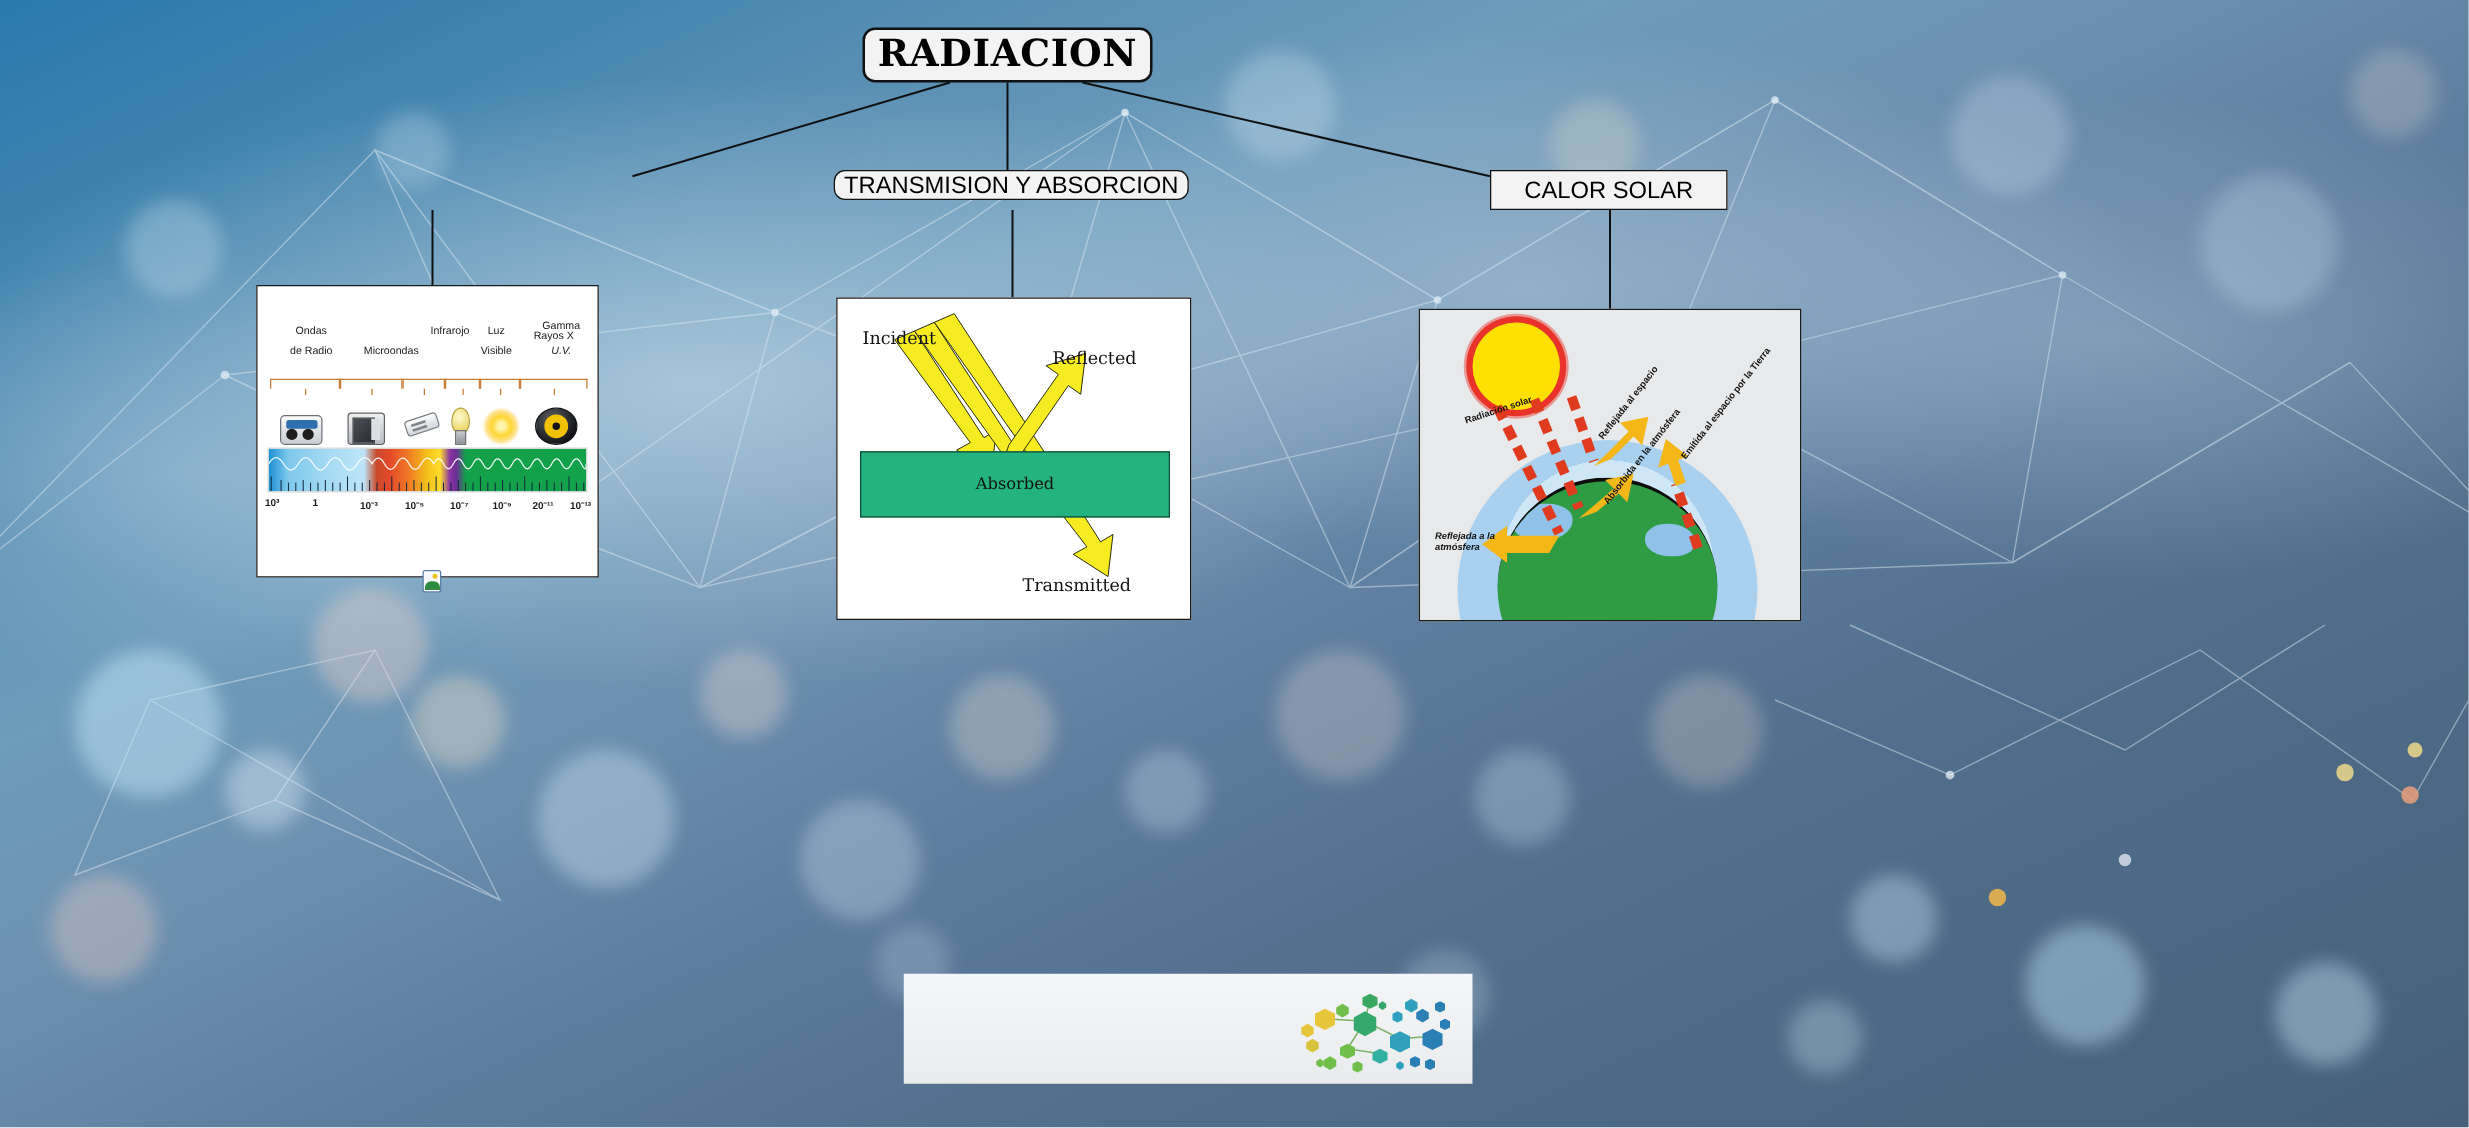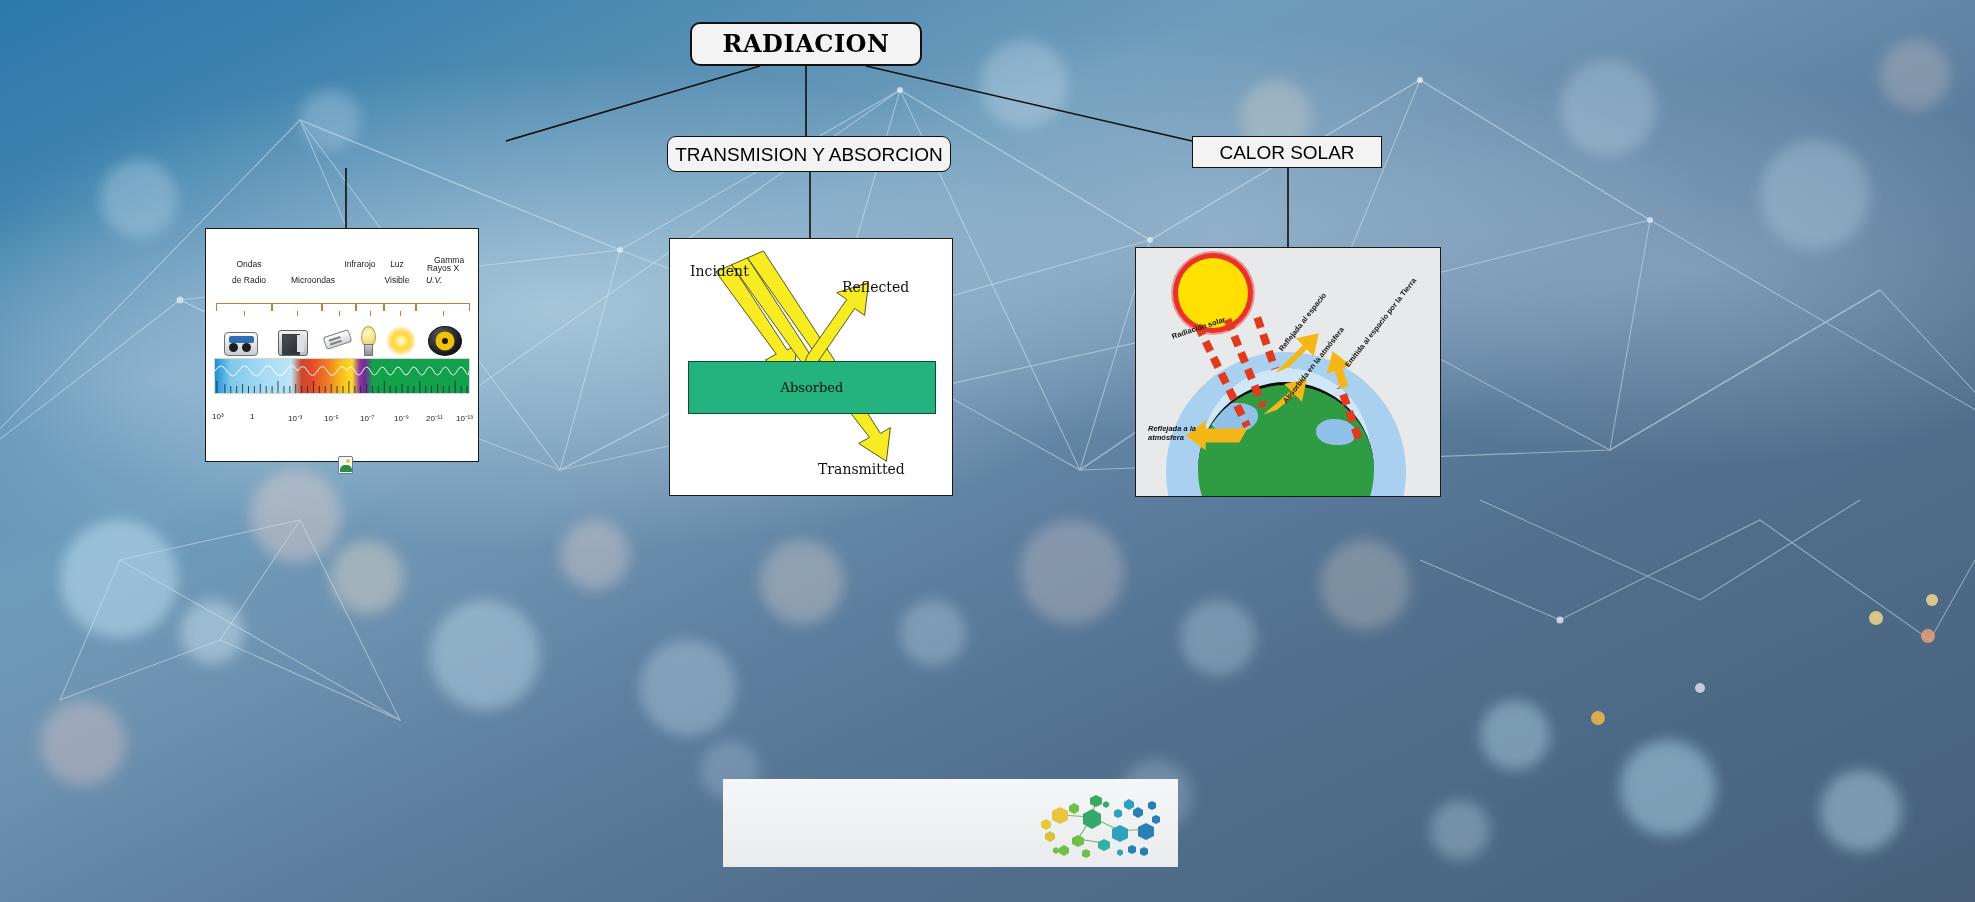--- a/index.html
+++ b/index.html
@@ -43,25 +43,25 @@
     display: flex; align-items: center; justify-content: center;
     color: #000;
     white-space: nowrap;
     line-height: 1;
   }
   .node.rounded { border-radius: 9px; }
 
   #node-root {
     left: 690px; top: 22px; width: 232px; height: 44px;
     font-family: "DejaVu Serif", serif;
-    font-weight: bold; font-size: 24px; letter-spacing: .5px;
+    font-weight: bold; font-size: 30px; letter-spacing: .5px;
     border-radius: 10px; border-width: 2px;
   }
   #node-em   { left: 186px;  top: 136px; width: 320px; height: 32px; font-size: 19px; }
-  #node-ta   { left: 667px;  top: 136px; width: 284px; height: 36px; font-size: 19px; }
+  #node-ta   { left: 667px;  top: 136px; width: 284px; height: 24px; font-size: 19px; }
   #node-cs   { left: 1192px; top: 136px; width: 190px; height: 32px; font-size: 19px; border-radius: 0; }
 
   
   .panel { position: absolute; background: #fff; border: 1.5px solid #1a1a1a; overflow: hidden; }
   #panel-em { left: 205px;  top: 228px; width: 274px; height: 234px; }
   #panel-ta { left: 669px;  top: 238px; width: 284px; height: 258px; }
   #panel-cs { left: 1135px; top: 247px; width: 306px; height: 250px; background: #e8e9ea; }
 
   
   .spec-wrap { position: absolute; left: 8px; top: 30px; right: 8px; }
@@ -107,21 +107,21 @@
   .spec-bar { position: relative; height: 36px; margin-top: 2px;
     background: linear-gradient(to right,
       #1b8fd4 0%, #7ec8ec 6%, #a8dcf4 20%, #bde5f7 30%,
       #c94a2c 34%, #e4492a 38%, #f07a24 44%,
       #f5c21b 50%, #fcdc2c 54%,
       #8b34a3 57%, #6f2d96 59%,
       #13a04a 62%, #12a24b 100%);
     border: 1px solid #d6d6d6; }
   .spec-bar .wave { position:absolute; left:0; top:0; width:100%; height:24px; }
   .spec-bar .ruler { position:absolute; left:0; bottom:0; width:100%; height:12px; }
-  .spec-scale { position: relative; height: 16px; margin-top: 18px; }
+  .spec-scale { position: relative; height: 16px; margin-top: 4px; font-weight: bold; }
   .spec-scale span { position:absolute; font-size:8px; color:#1a1a1a; white-space: nowrap; }
 
   .broken-img {
     position: absolute; left: 338px; top: 456px; width: 15px; height: 18px;
     background: #f6f8fa; border: 1px solid #5a7fa8; border-radius: 2px; overflow: hidden;
   }
   .broken-img i { position:absolute; left:1px; bottom:1px; width:12px; height:7px; background:#2e8b3f; border-radius: 5px 5px 0 0; display:block; }
   .broken-img b { position:absolute; right:2px; top:2px; width:4px; height:4px; border-radius:50%; background:#f0c21a; display:block; }
 
   
@@ -246,21 +246,21 @@
     <div class="panel" id="panel-em">
       <div class="spec-wrap">
 
         <div class="spec-labels">
           <span style="left:8px;  top:0px;  width:54px;">Ondas</span>
           <span style="left:0px;  top:16px; width:70px;text-align:center;">de Radio</span>
           <span style="left:64px; top:16px; width:70px;">Microondas</span>
           <span style="left:120px;top:0px;  width:52px;">Infrarojo</span>
           <span style="left:170px;top:0px;  width:26px;">Luz</span>
           <span style="left:152px;top:16px; width:62px;">Visible</span>
-          <span style="left:206px;top:16px; width:28px;font-style:italic;">U.V.</span>
+          <span style="left:221px;top:16px; width:28px;font-style:italic;">U.V.</span>
           <span style="left:186px;top:4px;  width:46px; transform:translateX(20px);">Rayos X</span>
           <span style="left:214px;top:-4px; width:42px;">Gamma</span>
         </div>
 
         <div class="spec-brackets">
           <div class="bl" style="left:2px;  width:56px;"></div>
           <div class="bl" style="left:58px; width:50px;"></div>
           <div class="bl" style="left:108px;width:34px;"></div>
           <div class="bl" style="left:142px;width:28px;"></div>
           <div class="bl" style="left:170px;width:32px;"></div>

